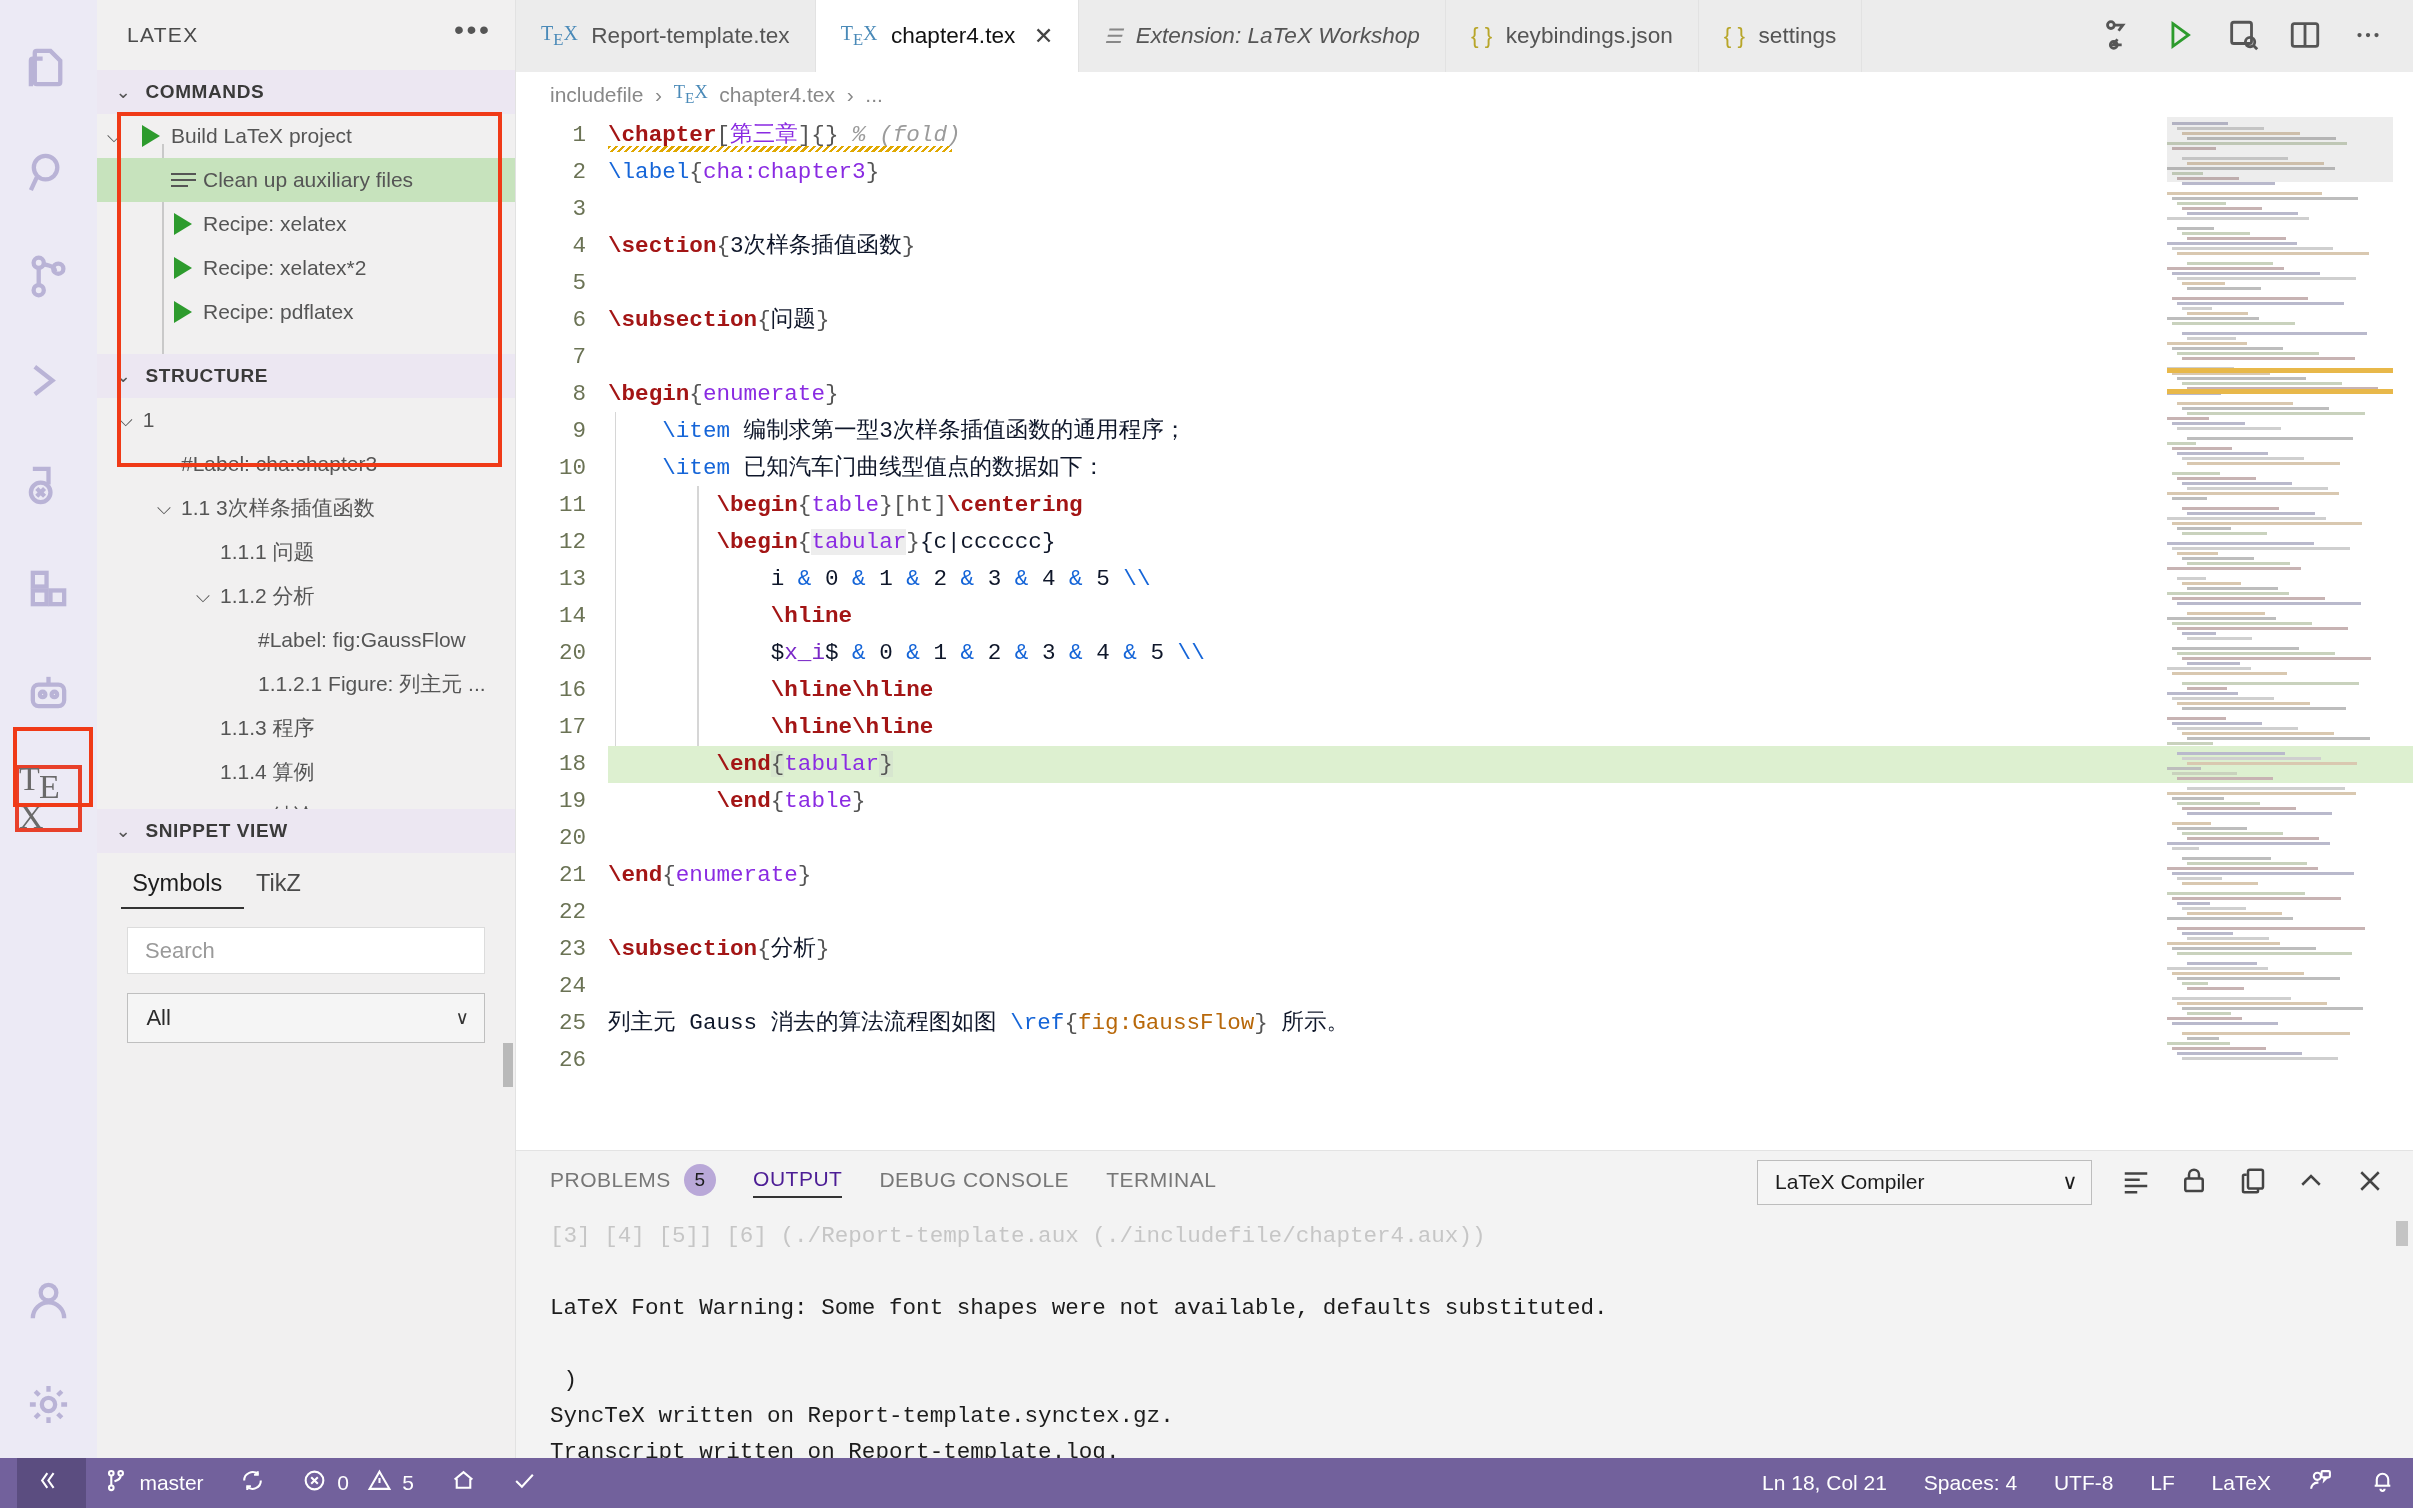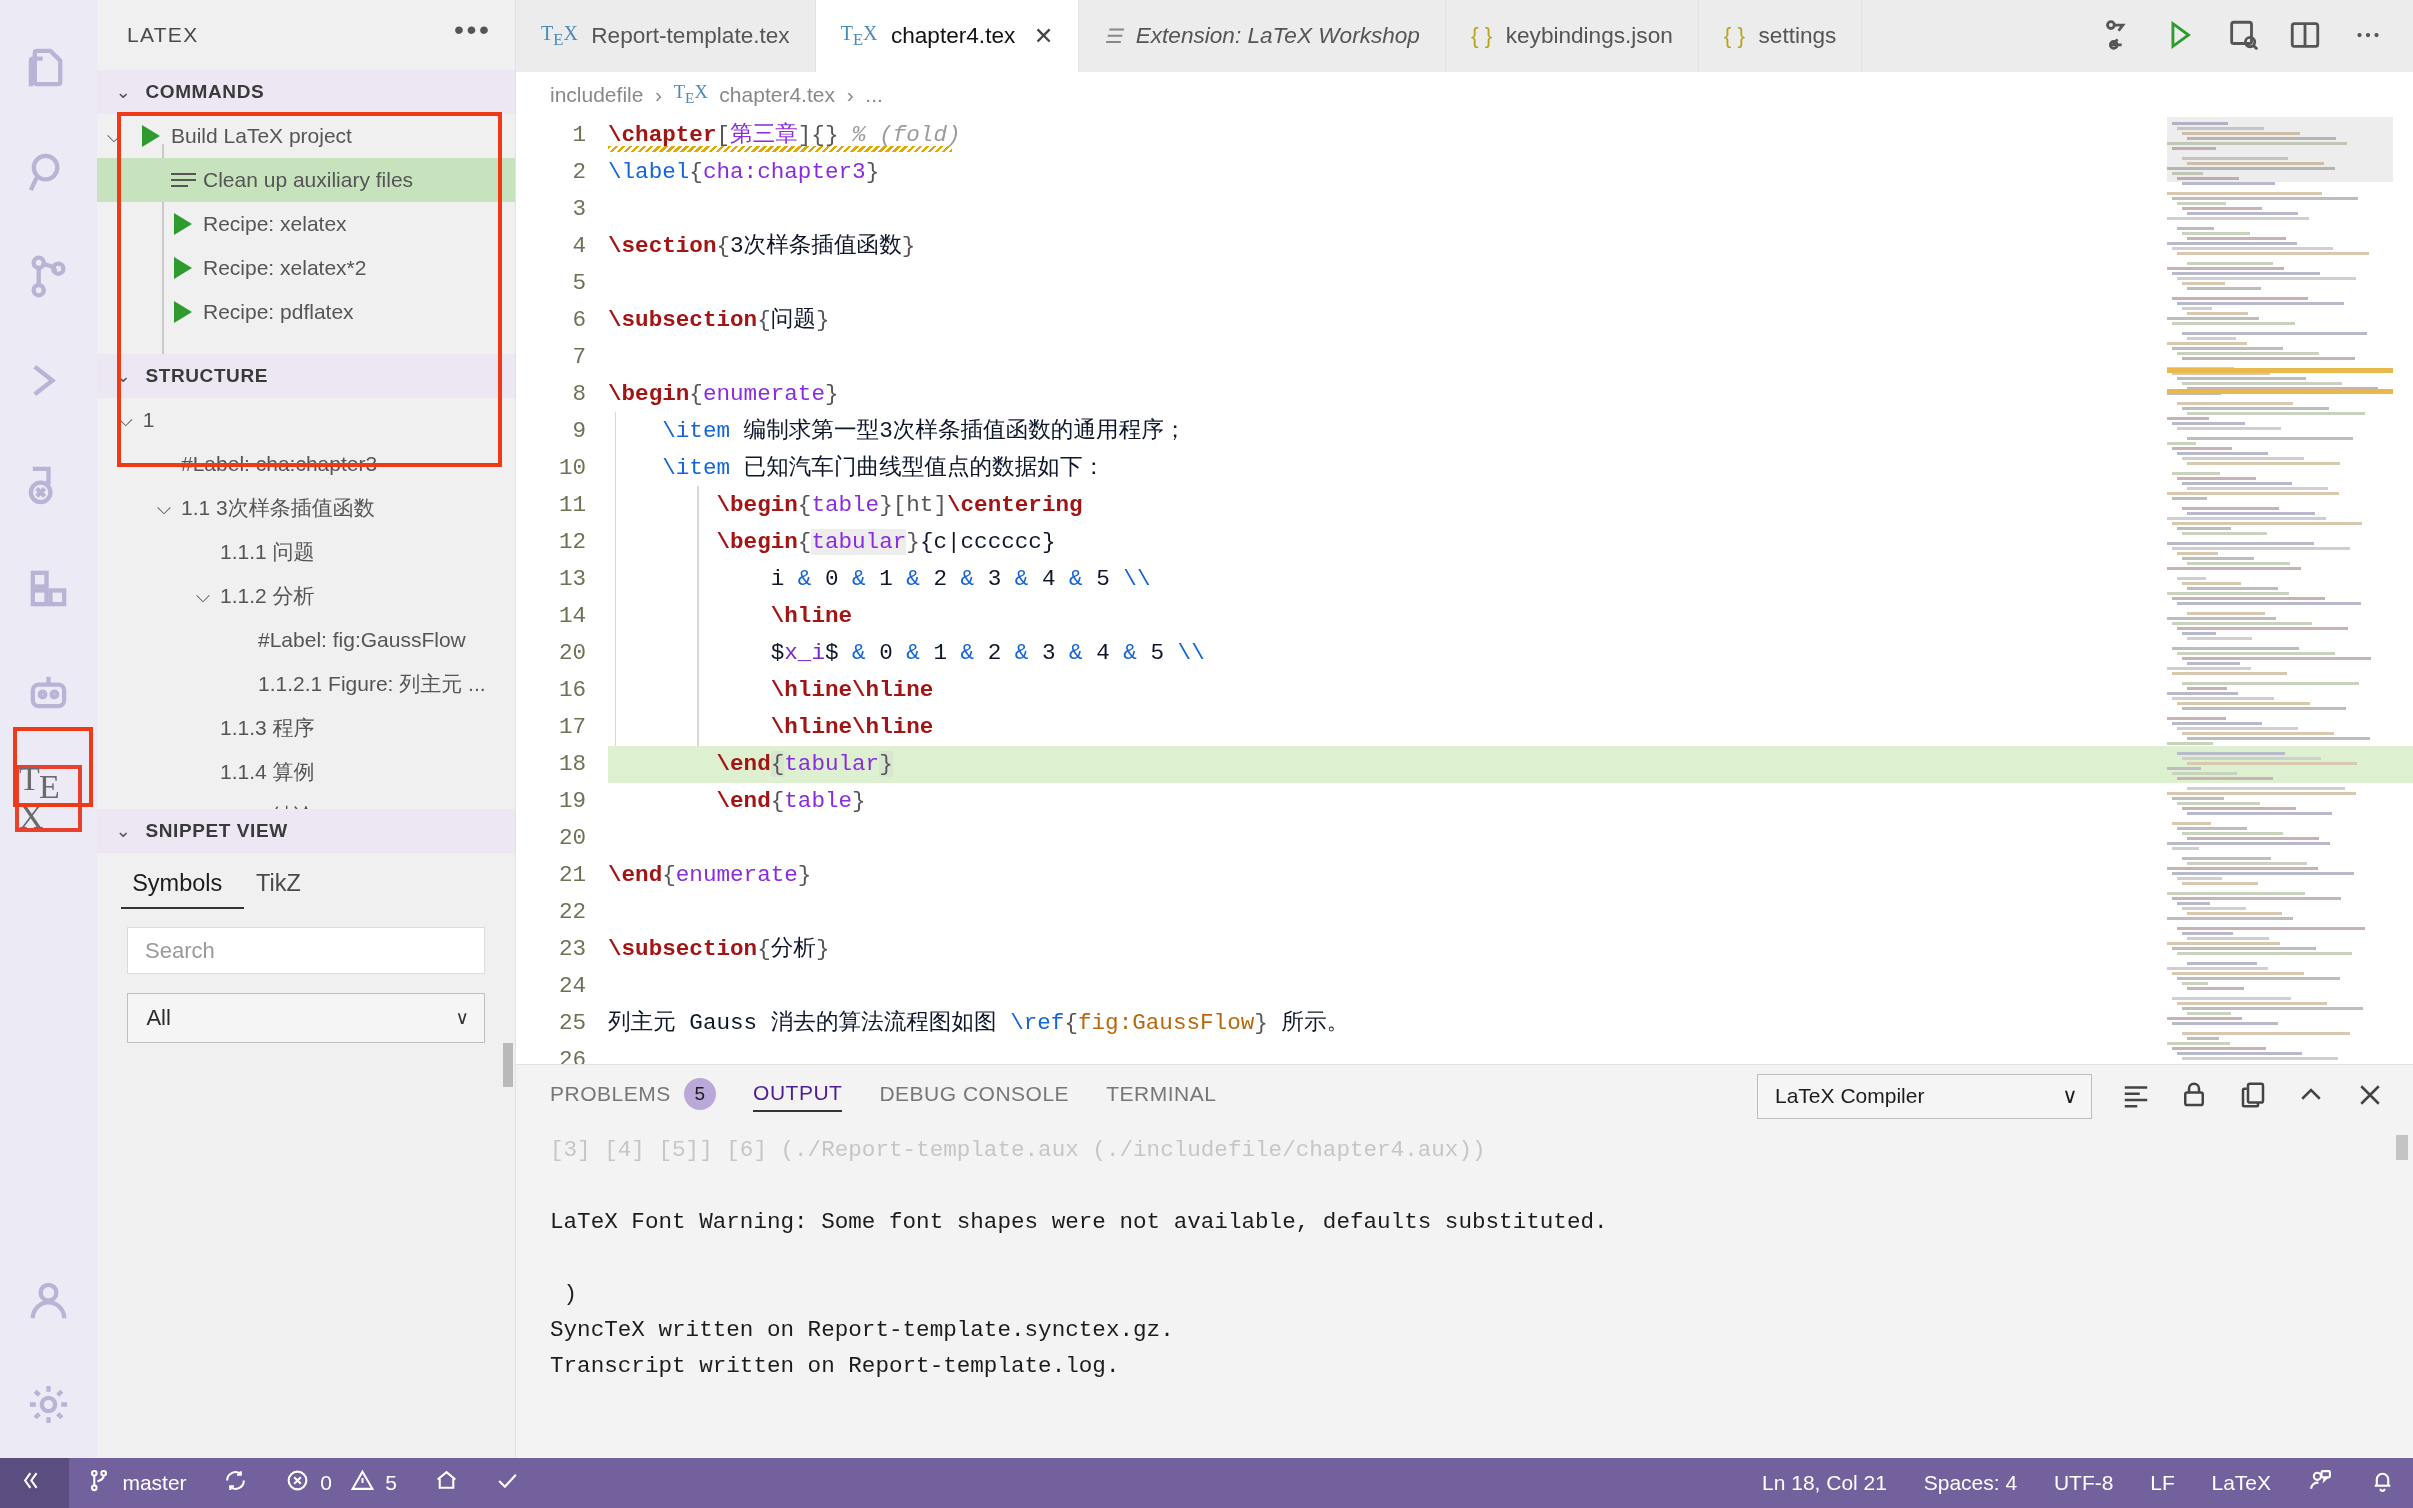--- a/index.html
+++ b/index.html
@@ -104,36 +104,36 @@
   .sel-tok { background:#d7e6cf; }
   .hl-tok { background: #ededed; }
   .squig { position:absolute; height:6.7px; bottom:1.7px; background-image: repeating-linear-gradient(135deg,#e0a800 0 2.5px, transparent 2.5px 5px); }
   .indent-guide { position:absolute; width:1.7px; background:#d6d6d6; }
 
   .minimap { position: absolute; right: 20px; top: 0; width: 226px; height: 100%; }
   .mm-row { height: 2.5px; margin-bottom: 2.5px; }
   .mm-scroll { position:absolute; right:0; top:0; width:15px; }
 
   
-  .panel { height: 394px; background: #f3f3f3; border-top: 0.8px solid #e3e3e3; display:flex; flex-direction:column; }
+  .panel { height: 308px; background: #f3f3f3; border-top: 0.8px solid #e3e3e3; display:flex; flex-direction:column; }
   .panel-head { height: 62px; display:flex; align-items:center; padding-left: 34px; gap: 37px; position:relative;}
   .p-tab { font-size: 21px; color:#777; letter-spacing: 0.5px; cursor:pointer; display:flex; align-items:center; gap:13.4px; padding-bottom: 5px;}
   .p-tab.active { color:#4c1d95; border-bottom: 2.5px solid #333; }
   .badge { background:#b9a8d8; color:#1c1c1c; border-radius: 837px; min-width: 32px; height: 32px; display:flex;align-items:center;justify-content:center;font-size:19px; padding: 0 8.4px;}
   .panel-actions { margin-left:auto; display:flex; align-items:center; gap: 28.5px; padding-right: 28.5px;}
   .panel-actions svg { width: 30px; height: 30px; stroke:#444; fill:none; stroke-width:2;}
   .combo { width: 335px; height: 45px; border:0.8px solid #bdbdbd; background:#f5f5f5; display:flex;align-items:center;justify-content:space-between;padding:0 13.4px 0 17px; font-size:21px; color:#1c1c1c;}
   .panel-body { flex:1; overflow:hidden; position:relative; padding: 5px 0 0 34px;}
   .oline { font-family:"Liberation Mono", monospace; font-size: 22.6px; color:#1c1c1c; height: 36px; line-height:36px; white-space: pre; }
   .oline.faded { color:#c6c6c6; }
   .panel-scroll { position:absolute; right:5px; top:8.4px; width:11.7px; height:25px; background:#c4c4c4;}
 
   
   .statusbar { height: 50px; background: #72619c; display:flex; align-items:center; color:#fff; font-size: 21px; flex: 0 0 50px;}
-  .sb-left { display:flex; align-items:flex-end; }
+  .sb-left { display:flex; align-items:flex-end;padding-left:17px; }
   .sb-remote { background:#5b4d80; height:50px; display:flex; align-items:center; padding: 0 22px; }
   .sb-item { display:flex; align-items:center; gap: 10px; padding: 0 18.4px; height:50px; cursor:pointer;}
   .sb-right { margin-left:auto; display:flex; align-items:center; }
   .statusbar svg { width: 25px; height: 25px; stroke:#fff; fill:none; stroke-width:2;}
 </style>
 </head>
 <body>
 
 <div class="app">
   <div class="body-row">

